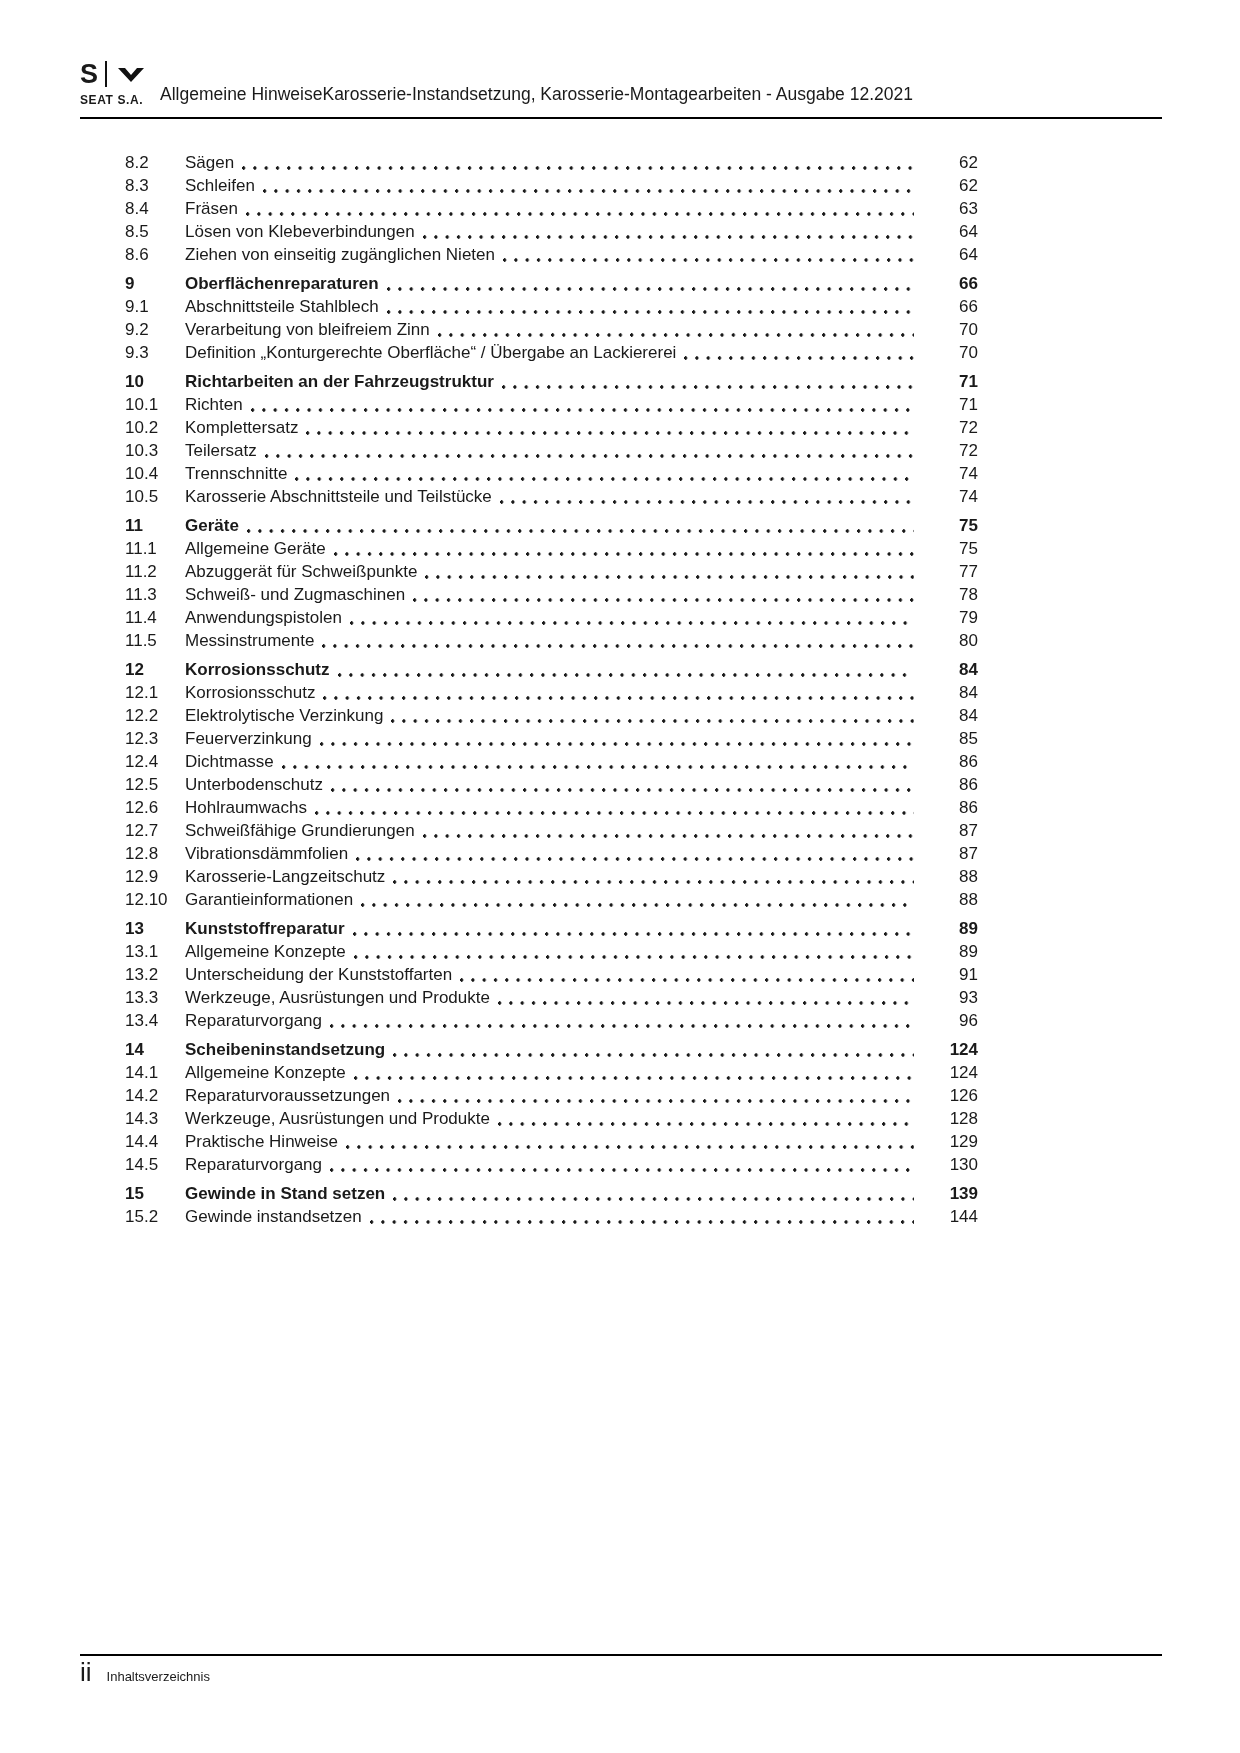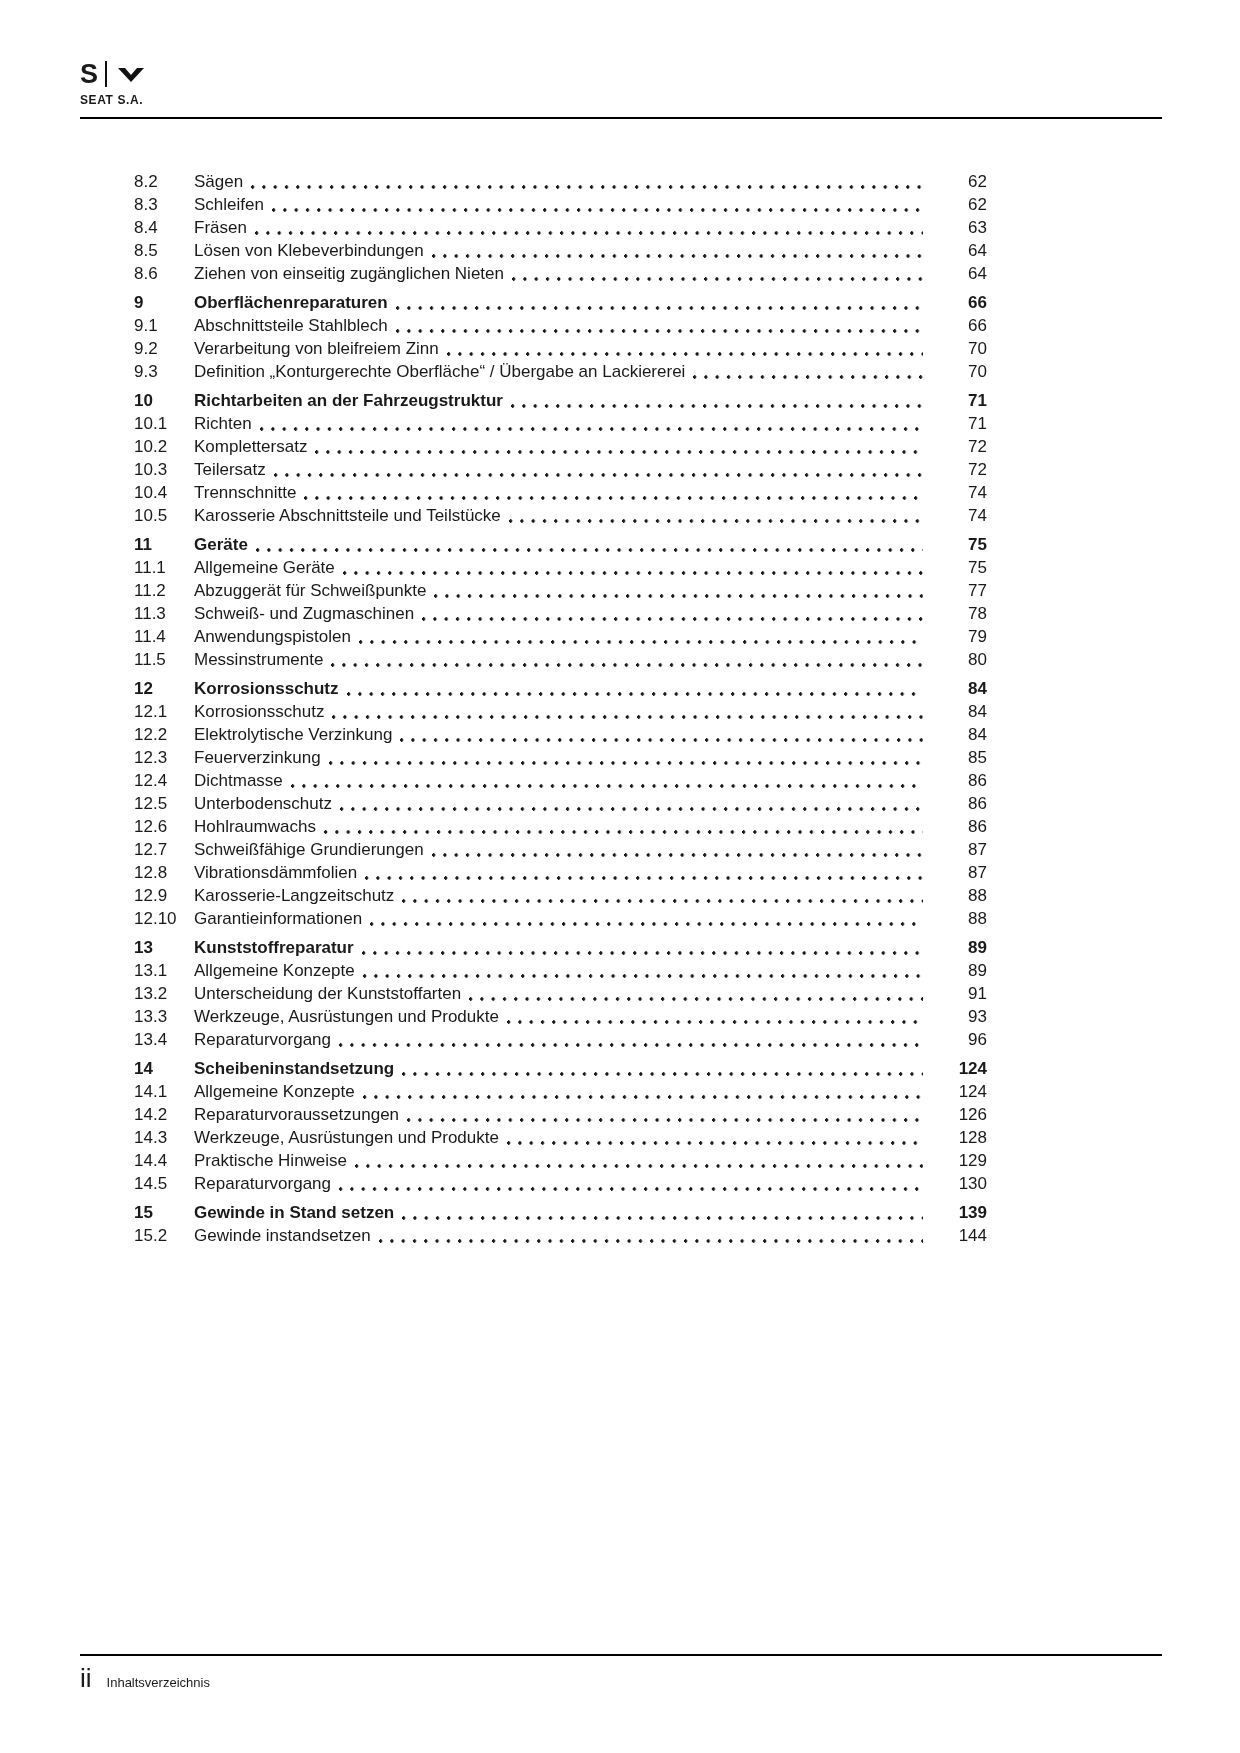--- a/index.html
+++ b/index.html
@@ -55,24 +55,23 @@
     position: absolute;
     left: 80px;
     right: 78px;
     top: 117px;
     border-top: 2.5px solid #000;
   }
 
   
   .toc {
     position: absolute;
-    left: 134px;
+    left: 125px;
     top: 151px;
     width: 853px;
-    margin-top: 19px;
   }
   .toc-row {
     display: flex;
     align-items: flex-end;
     line-height: 23px;
     font-size: 17px;
     white-space: nowrap;
   }
   .toc-row.level-1 { font-weight: bold; margin-top: 6px; }
   .toc-num { flex: none; width: 60px; }
@@ -89,21 +88,21 @@
   }
   .toc-page { flex: none; width: 52px; text-align: right; }
 
   
   .page-footer {
     position: absolute;
     left: 80px;
     right: 78px;
     top: 1654px;
     border-top: 2.5px solid #000;
-    padding-top: 9px;
+    padding-top: 3px;
     display: flex;
     align-items: baseline;
   }
   .footer-page { font-size: 26px; line-height: 1; margin-right: 15px; }
   .footer-label { font-size: 13px; }
 </style>
 </head>
 <body>
 
 <div class="page">
@@ -114,20 +113,23 @@
         <span class="logo-seat">S</span>
         <span class="logo-divider"></span>
         <span>
           <svg class="cupra-svg" width="32" height="20" viewBox="0 0 32 20" aria-hidden="true">
             <path d="M3 4 L10 4 L16 11 L22 4 L29 4 L16 18 Z" fill="#111"></path>
           </svg>
         </span>
       </div>
       <div class="brand-name">SEAT S.A.</div>
     </div>
+    <div class="header-title">
+      <span>Allgemeine Hinweise</span><span>Karosserie-Instandsetzung, Karosserie-Montagearbeiten - Ausgabe 12.2021</span>
+    </div>
   </header>
 
   <div class="header-rule"></div>
 
   <main class="toc" id="toc">
       <div class="toc-row">
       <span class="toc-num">8.2</span>
       <span class="toc-title">Sägen</span>
       <span class="toc-dots"></span>
       <span class="toc-page">62</span>

